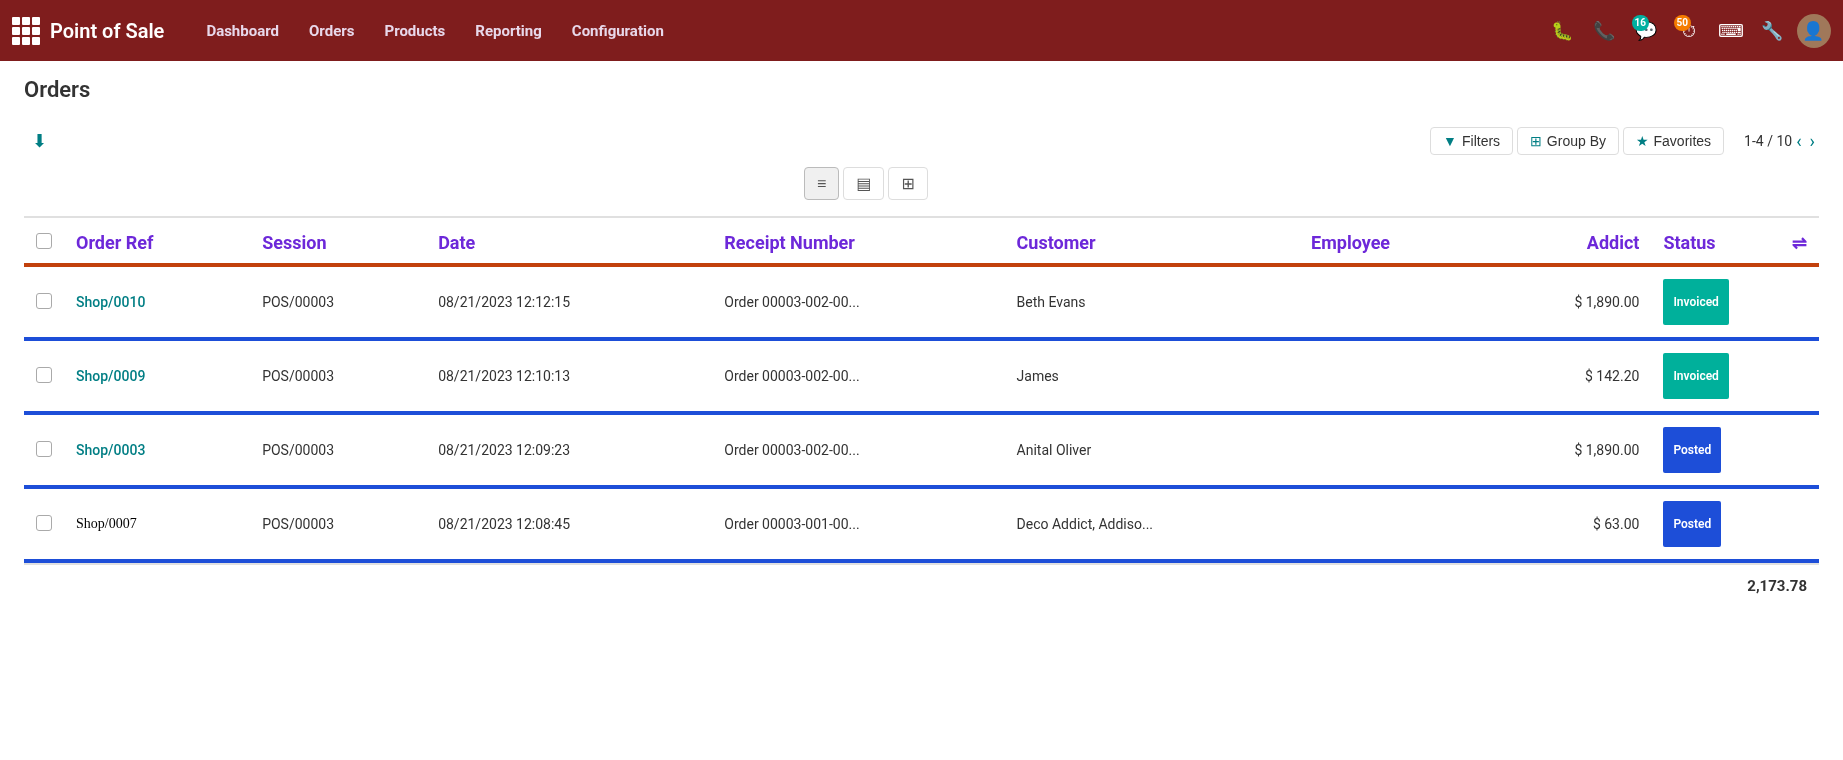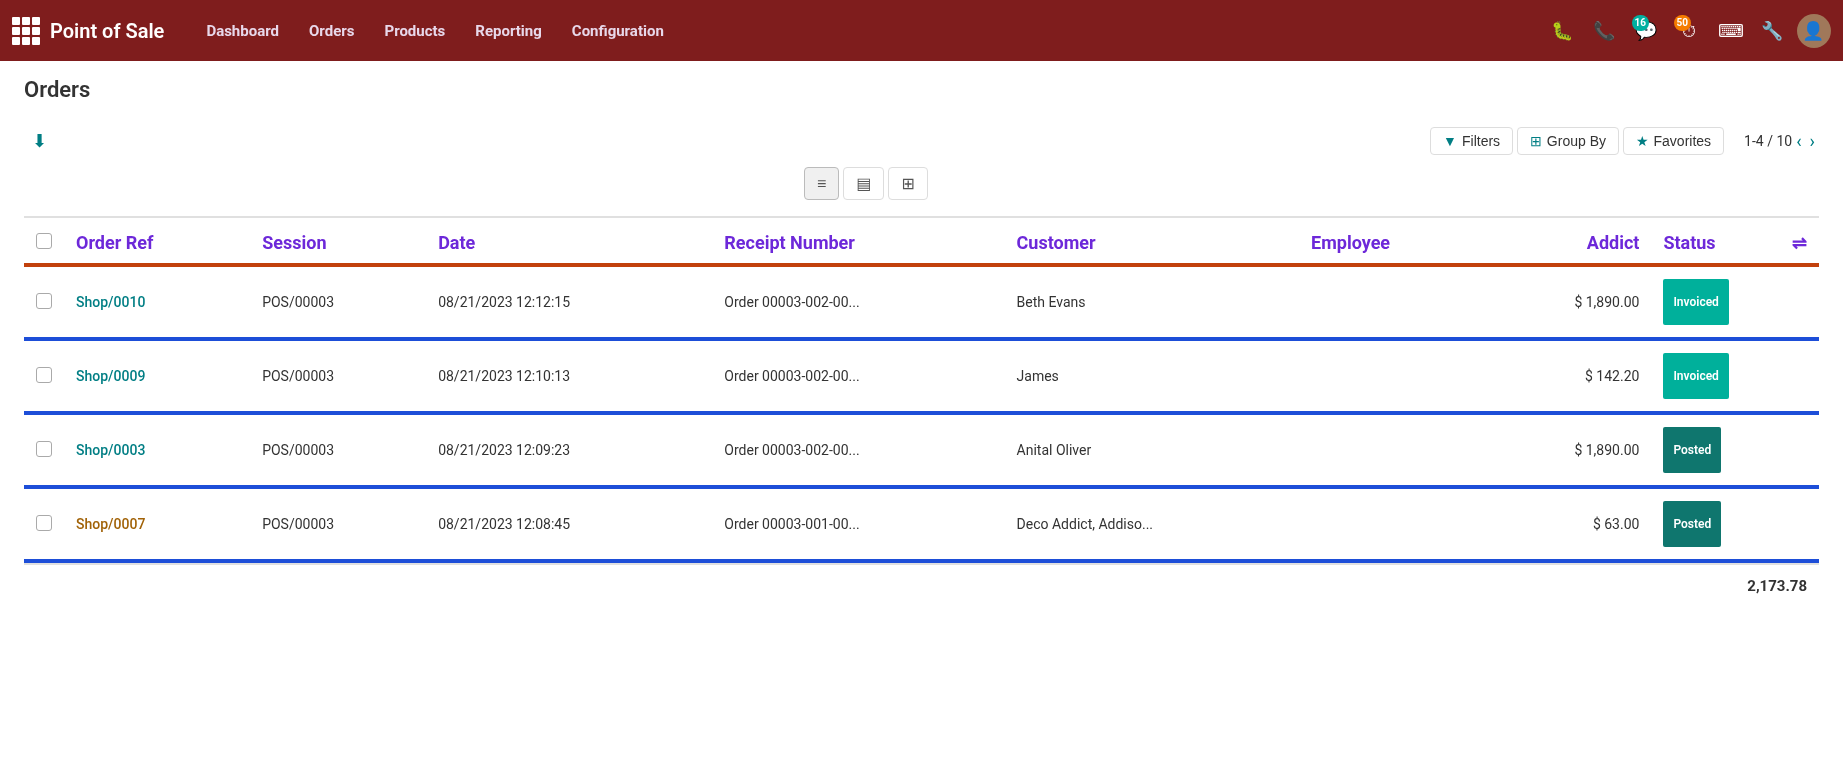--- a/index.html
+++ b/index.html
@@ -223,21 +223,21 @@
 
     .status-badge {
       display: inline-block;
       padding: 16px 10px;
       border-radius: 2px;
       font-size: 12px;
       font-weight: 600;
       color: #fff;
     }
     .status-invoiced { background: #00b09b; }
-    .status-posted { background: #0f766e; }
+    .status-posted { background: #1d4ed8; }
 
     .table-footer {
       display: flex;
       justify-content: flex-end;
       padding: 12px 12px;
       font-weight: 700;
       font-size: 15px;
       color: #333;
       border-top: 2px solid #e0e0e0;
     }
@@ -388,21 +388,21 @@
       <td>Order 00003-002-00...</td>
       <td>Anital Oliver</td>
       <td></td>
       <td class="align-right">$ 1,890.00</td>
       <td>
         <span class="status-badge status-posted">Posted</span>
       </td>
     </tr>
         <tr style="cursor: pointer;">
       <td><span class="checkbox"></span></td>
-      <td style="color:#a16207; font-weight:500;">Shop/0007</td>
+      <td style="color:#000000; font-weight:500;font-family:Liberation Serif, serif;">Shop/0007</td>
       <td>POS/00003</td>
       <td>08/21/2023 12:08:45</td>
       <td>Order 00003-001-00...</td>
       <td>Deco Addict, Addiso...</td>
       <td></td>
       <td class="align-right">$ 63.00</td>
       <td>
         <span class="status-badge status-posted">Posted</span>
       </td>
     </tr>

